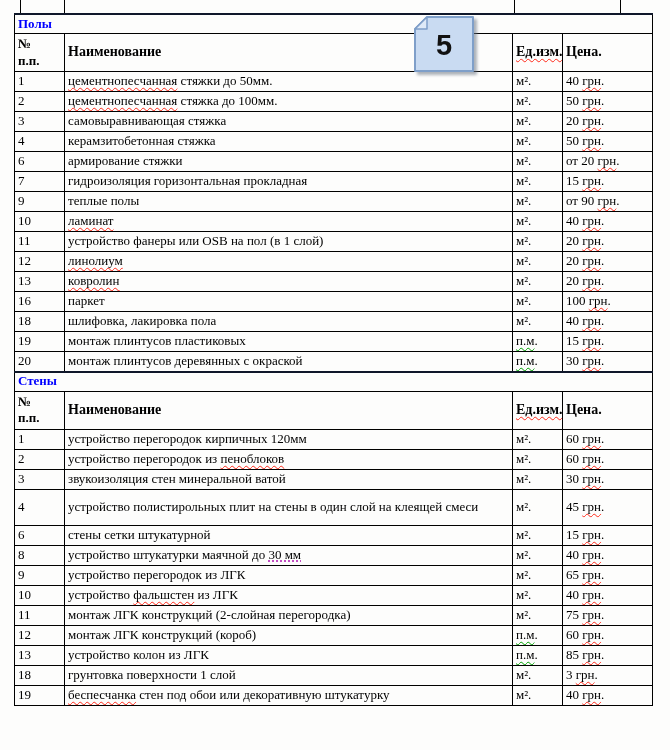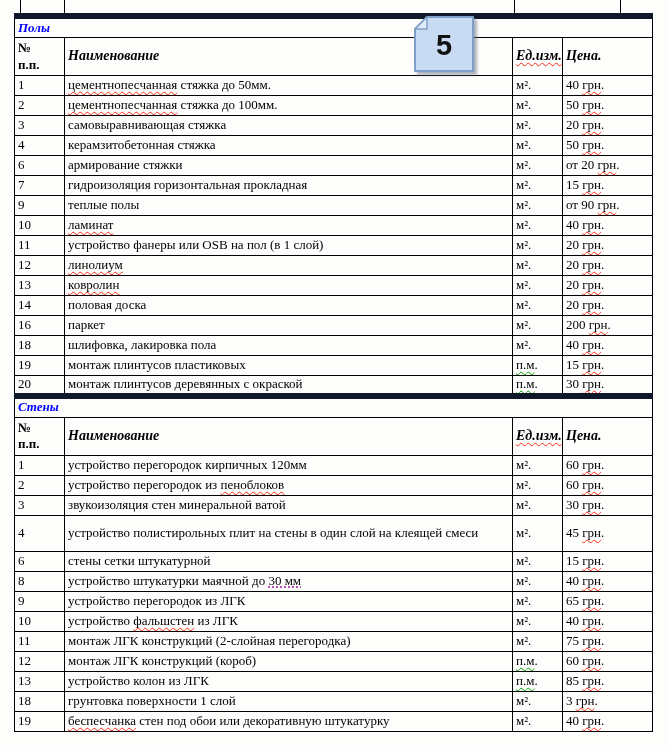--- a/index.html
+++ b/index.html
@@ -12,26 +12,26 @@
   
   .tick{position:absolute; top:0; width:1px; height:13px; background:#000;}
 
   table.price-table{
     position:absolute; left:14px; top:13px; width:638px;
     border-collapse:collapse; table-layout:fixed;
     font-size:13px; line-height:1.15;
   }
   td{border:1px solid #000; padding:0 3px; vertical-align:middle; overflow:hidden;}
   tr.section-row td{
-    color:var(--title-blue,#0000ff); font-weight:bold; font-style:italic;
-    height:18px; border-top:6px solid #0f172a; white-space:nowrap;
+    color:var(--title-blue,#0000ff); font-weight:bold; 
+    height:18px; border-top:2px solid #0f172a; white-space:nowrap;
   }
   tr.header-row td{height:37px;}
   td.hnum{font-weight:bold; font-size:13px; line-height:1.25;}
-  td.hname{font-weight:bold; font-style:italic; font-size:14px; white-space:nowrap;}
+  td.hname{font-weight:bold; font-size:14px; white-space:nowrap;}
   tr.data-row{height:20px;}
   tr.data-row td{white-space:nowrap;}
   tr.data-row.tall{height:36px;}
   tr.data-row.tall td.name-cell{white-space:normal;}
 
   
   .sp{text-decoration:underline wavy var(--red,#ff2a1a); text-decoration-thickness:1px; text-underline-offset:2px; text-decoration-skip-ink:none;text-align:center;}
   .gr{text-decoration:underline wavy var(--green,#00a000); text-decoration-thickness:1px; text-underline-offset:2px; text-decoration-skip-ink:none;}
   .pu{text-decoration:underline dotted var(--purple,#c24fc2); text-decoration-thickness:1.5px; text-underline-offset:2px;margin-top:18px;}
 
@@ -69,21 +69,21 @@
           <td class="hnum">
             <div>№</div>
             <div>п.п.</div>
           </td>
           <td class="hname">Наименование</td>
           <td class="hname"><span class="sp">Ед.изм.</span></td>
           <td class="hname">Цена.</td>
         </tr>
         <tr class="data-row">
           <td>1</td>
-          <td class="name-cell"><span class="sp">цементнопесчанная</span><span> стяжка до 50мм.</span></td>
+          <td class="name-cell"><span class="sp">цементнопесчанная</span><span> стяжки до 50мм.</span></td>
           <td><span>м².</span></td>
           <td><span>40 </span><span class="sp">грн</span><span>.</span></td>
         </tr>
         <tr class="data-row">
           <td>2</td>
           <td class="name-cell"><span class="sp">цементнопесчанная</span><span> стяжка до 100мм.</span></td>
           <td><span>м².</span></td>
           <td><span>50 </span><span class="sp">грн</span><span>.</span></td>
         </tr>
         <tr class="data-row">
@@ -134,30 +134,24 @@
           <td><span>м².</span></td>
           <td><span>20 </span><span class="sp">грн</span><span>.</span></td>
         </tr>
         <tr class="data-row">
           <td>13</td>
           <td class="name-cell"><span class="sp">ковролин</span></td>
           <td><span>м².</span></td>
           <td><span>20 </span><span class="sp">грн</span><span>.</span></td>
         </tr>
         <tr class="data-row">
-          <td>14</td>
-          <td class="name-cell"><span>половая доска</span></td>
-          <td><span>м².</span></td>
-          <td><span>20 </span><span class="sp">грн</span><span>.</span></td>
-        </tr>
-        <tr class="data-row">
           <td>16</td>
           <td class="name-cell"><span>паркет</span></td>
           <td><span>м².</span></td>
-          <td><span>200 </span><span class="sp">грн</span><span>.</span></td>
+          <td><span>100 </span><span class="sp">грн</span><span>.</span></td>
         </tr>
         <tr class="data-row">
           <td>18</td>
           <td class="name-cell"><span>шлифовка, лакировка пола</span></td>
           <td><span>м².</span></td>
           <td><span>40 </span><span class="sp">грн</span><span>.</span></td>
         </tr>
         <tr class="data-row">
           <td>19</td>
           <td class="name-cell"><span>монтаж плинтусов пластиковых</span></td>

